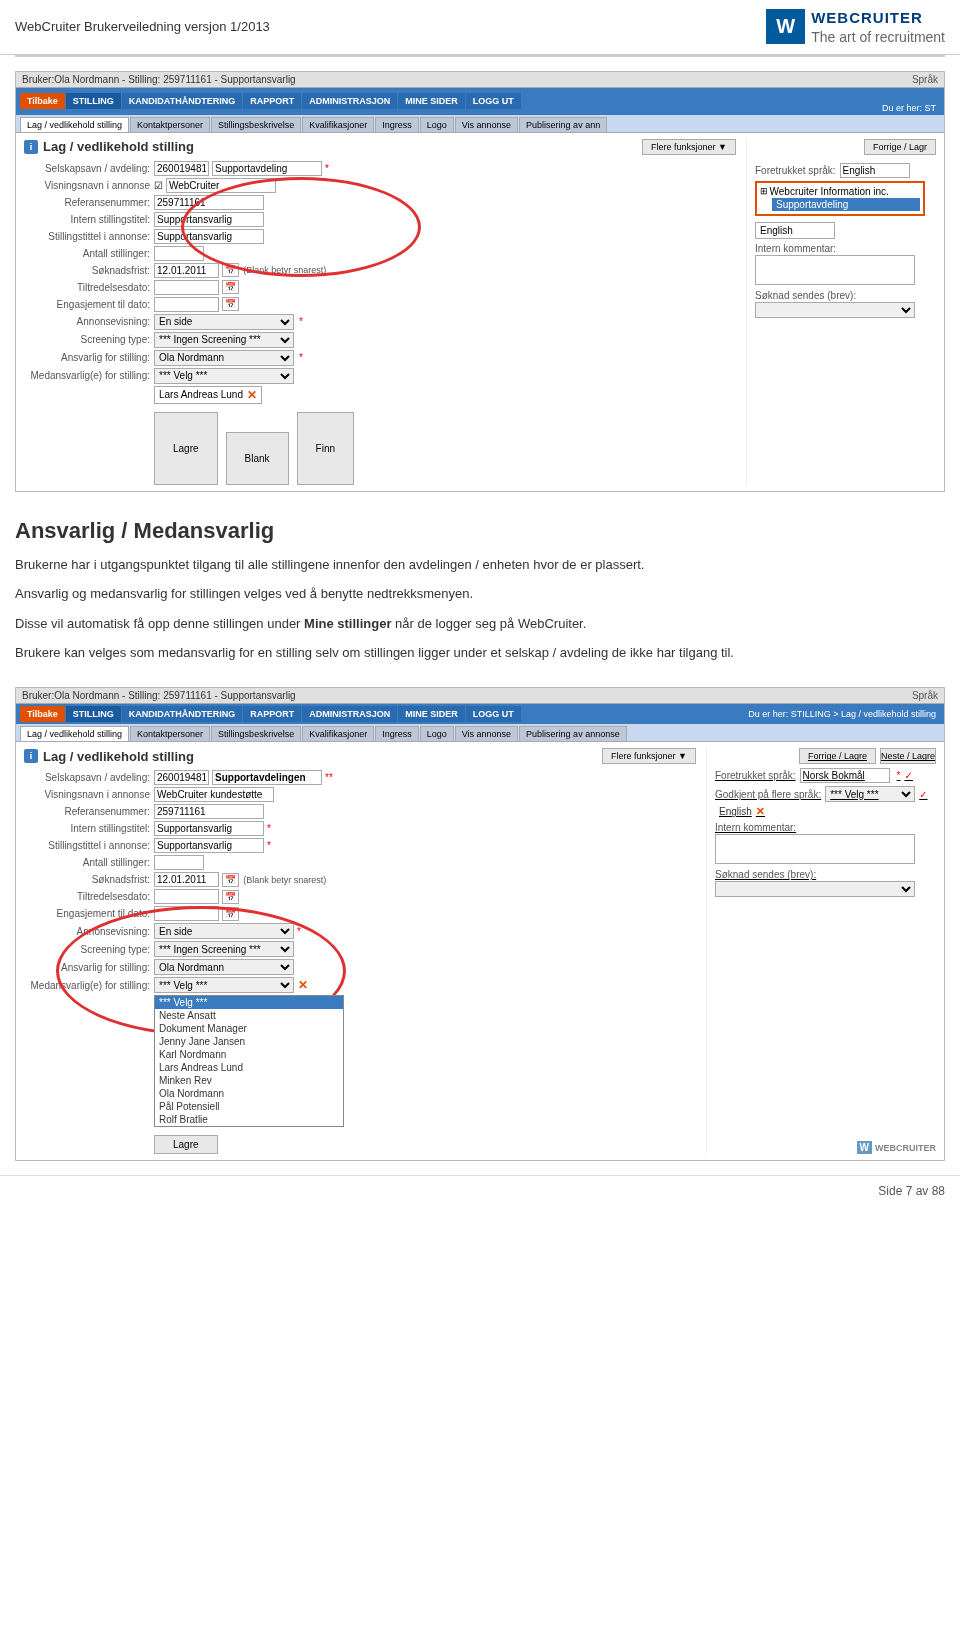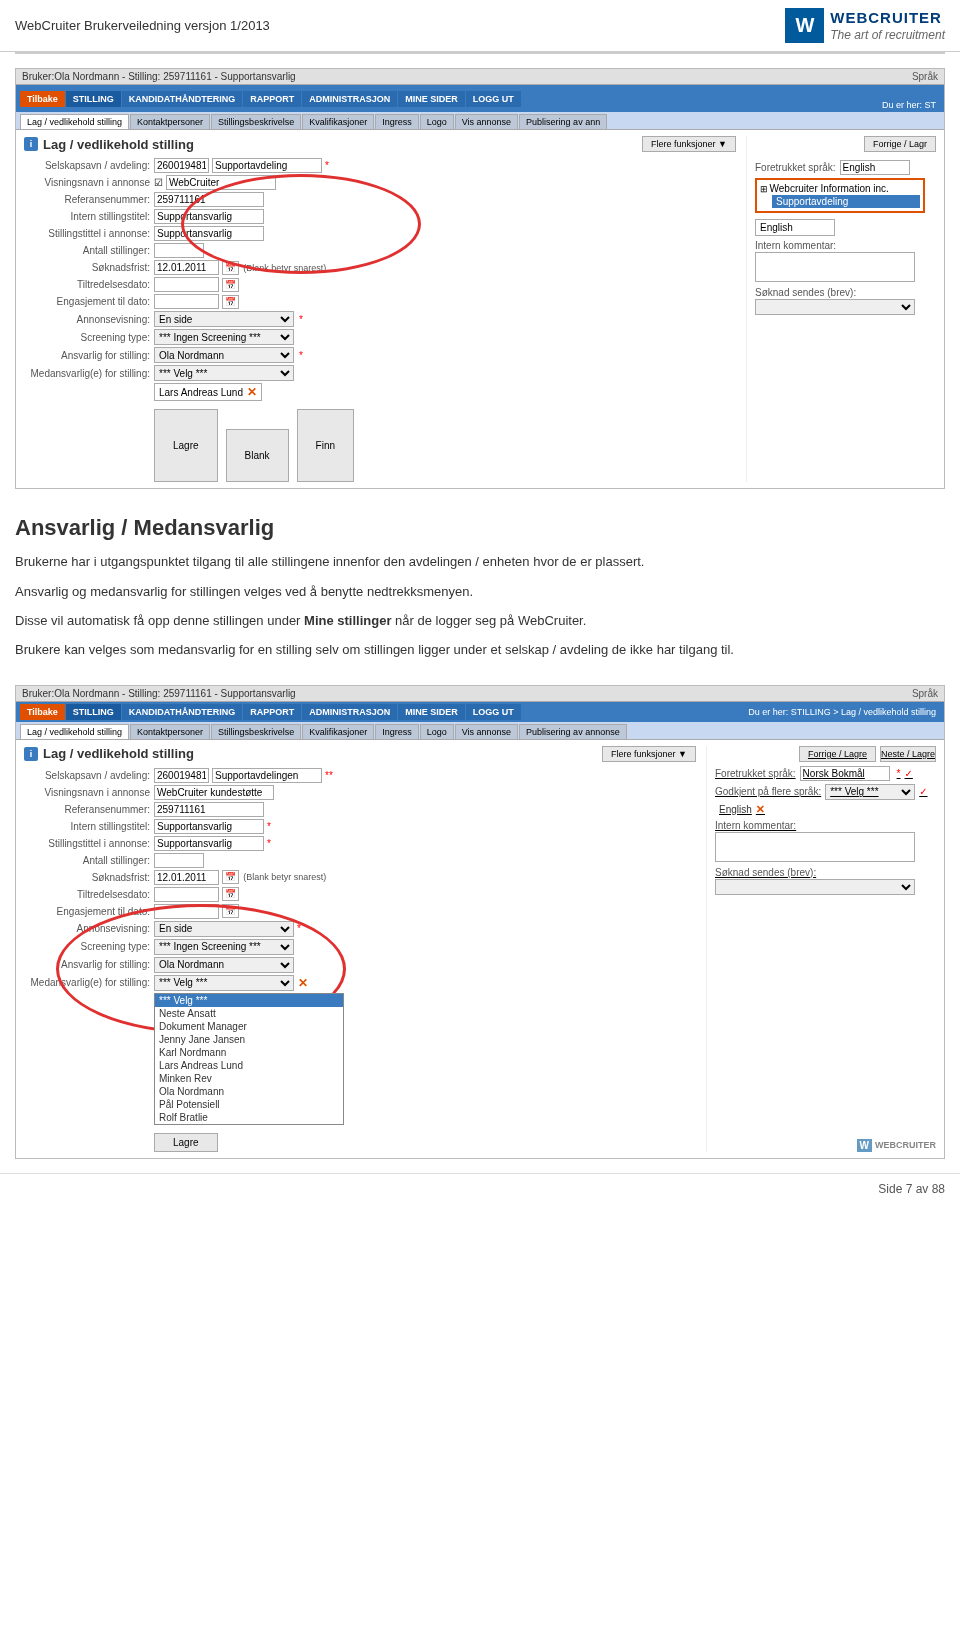--- a/index.html
+++ b/index.html
@@ -9,21 +9,21 @@
 <body>
 
 <div style="display:flex; align-items:center; justify-content:space-between; padding:8px 15px; border-bottom:1px solid #ccc;">
   <span style="font-size:13px; color:#333;">WebCruiter Brukerveiledning versjon 1/2013</span>
   <div style="display:flex; align-items:center; gap:6px;">
     <div style="background:#005a9c; color:white; font-size:20px; font-weight:bold; padding:4px 8px; border:2px solid #005a9c;">
       <span>W</span>
     </div>
     <div style="font-size:10px; color:#444; line-height:1.3;">
       <div style="font-size:15px; font-weight:bold; color:#003d7a; letter-spacing:1px;">WEBCRUITER</div>
-      <div style="color:#666; font-size:12px; font-style:italic;">The art of recruitment</div>
+      <div style="color:#666; font-size:14px; ">The art of recruitment</div>
     </div>
   </div>
 </div>
 <div style="border-bottom:2px solid #ccc; margin:0 15px;"></div>
 
 <div style="margin:14px 15px 10px; border:1px solid #bbb; background:#e8eaf0; position:relative;">
 
   <div style="background:#e0e0e0; border-bottom:1px solid #aaa; padding:2px 6px; font-size:10px; color:#333; display:flex; justify-content:space-between;">
     <span>Bruker:Ola Nordmann - Stilling: 259711161 - Supportansvarlig</span>
     <span style="color:#555;">Språk</span>
@@ -239,21 +239,21 @@
         <div style="display:flex; align-items:center; gap:5px;">
           <div style="background:#3a7bbf; color:white; font-size:9px; font-weight:bold; width:14px; height:14px; display:inline-flex; align-items:center; justify-content:center; border-radius:2px;">i</div>
           <span style="font-size:13px; font-weight:bold; color:#333;">Lag / vedlikehold stilling</span>
         </div>
         <button style="background:#e8e8e8; border:1px solid #aaa; padding:2px 8px; font-size:9px; cursor:pointer;">Flere funksjoner ▼</button>
       </div>
 
       <div style="display:flex; align-items:center; margin-bottom:2px; font-size:10px;">
         <span style="width:130px; text-align:right; color:#555; padding-right:4px; flex-shrink:0;">Selskapsavn / avdeling:</span>
         <input value="260019481" style="width: 55px; border: 1px solid rgb(170, 170, 170); font-size: 10px; padding: 1px 2px; height: 15px; margin-right: 3px;">
-        <input value="Supportavdelingen" style="width: 110px; border: 1px solid rgb(170, 170, 170); font-size: 10px; padding: 1px 2px; height: 15px; margin-right: 3px;">
+        <input value="Supportavdelingen" style="width: 110px; border: 1px solid rgb(170, 170, 170); font-size: 10px; padding: 1px 2px; height: 15px; margin-right: 3px; font-weight: bold;">
         <span style="color:red; font-size:10px;">*</span>
         <span style="color:red; font-size:10px;">*</span>
       </div>
 
       <div style="display:flex; align-items:center; margin-bottom:2px; font-size:10px;">
         <span style="width:130px; text-align:right; color:#555; padding-right:4px; flex-shrink:0;">Visningsnavn i annonse</span>
         <input value="WebCruiter kundestøtte" style="width: 120px; border: 1px solid rgb(170, 170, 170); font-size: 10px; padding: 1px 2px; height: 15px;">
       </div>
 
       <div style="display:flex; align-items:center; margin-bottom:2px; font-size:10px;">

